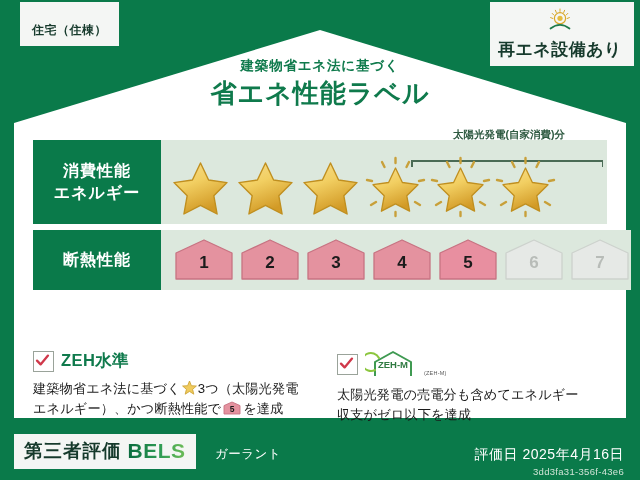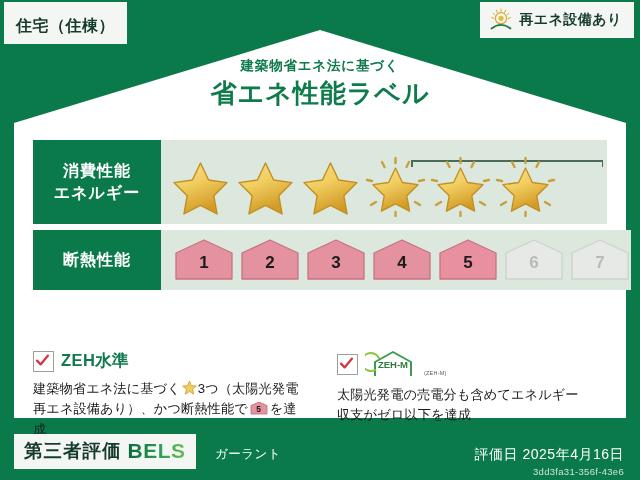--- a/index.html
+++ b/index.html
@@ -16,31 +16,32 @@
   
   .house-panel{
     position:absolute;left:14px;top:30px;width:612px;height:388px;
     background:#ffffff;
     clip-path:polygon(0% 24%, 50% 0%, 100% 24%, 100% 100%, 0% 100%);
     -webkit-clip-path:polygon(0% 24%, 50% 0%, 100% 24%, 100% 100%, 0% 100%);
   }
 
   
   .tab-left{
-    position:absolute;left:4px;top:2px;
-    background:#f4f6f4;padding:14px 12px 7px 12px;
-    font-size:16px;font-weight:bold;color:#163a2c;letter-spacing:.5px;
+    position:absolute;left:20px;top:2px;
+    background:#f4f6f4;padding:20px 12px 7px 12px;
+    font-size:12px;font-weight:bold;color:#163a2c;letter-spacing:.5px;
     z-index:6;
   }
   .tab-right{
     position:absolute;right:6px;top:2px;
     background:#f4f6f4;padding:5px 12px 5px 8px;
     display:flex;align-items:center;gap:5px;
-    font-size:14px;font-weight:bold;color:#163a2c;letter-spacing:.5px;
+    font-size:17px;font-weight:bold;color:#163a2c;letter-spacing:.5px;
     z-index:6;
+    flex-direction:column;
   }
   .sun-ico{width:26px;height:26px;display:block;}
 
   
   .title-wrap{
     position:absolute;left:0;top:58px;width:640px;text-align:center;z-index:5;
   }
   .title-sub{
     font-size:13.5px;font-weight:bold;color:#0f7a4c;letter-spacing:.8px;
     line-height:1.2;
@@ -201,20 +202,21 @@
 
   <div class="rows">
 
     <div class="row row-energy">
       <div class="row-label">
         <span>消費性能</span>
         <span>エネルギー</span>
       </div>
       <div class="row-body">
 
+        <div class="solar-cap">太陽光発電(自家消費)分</div>
         <div class="solar-bracket">
           <div class="bline"></div>
           <div class="btick l"></div>
           <div class="btick r"></div>
         </div>
 
         <div class="stars">
 
           <div class="star-cell">
             <svg viewBox="0 0 63 62">
@@ -351,21 +353,21 @@
           <svg viewBox="0 0 15 15">
               <path d="M2 7.6 L5.6 11.4 L13 2.6" fill="none" stroke="#d0384a" stroke-width="2.3" stroke-linecap="round" stroke-linejoin="round"></path>
             </svg>
         </span>
         <span class="info-title">ZEH水準</span>
       </div>
       <div class="info-body">
         <span>建築物省エネ法に基づく</span><span class="inline-star"><svg viewBox="0 0 15 15">
               <polygon points="7.5,1 9.4,5.7 14.4,6 10.6,9.3 11.8,14.2 7.5,11.4 3.2,14.2 4.4,9.3 0.6,6 5.6,5.7" fill="#f0cb5e" stroke="#c9a02e" stroke-width=".8" stroke-linejoin="round"></polygon>
             </svg></span><span>3つ（太陽光発電</span><br>
-        <span>再エネ設備あり）、かつ断熱性能で</span><span class="inline-badge"><svg viewBox="0 0 18 14">
+        <span>エネルギー）、かつ断熱性能で</span><span class="inline-badge"><svg viewBox="0 0 18 14">
               <path d="M9 1 L17 4.6 L17 13 L1 13 L1 4.6 Z" fill="#e4929f" stroke="#c77382" stroke-width=".9" stroke-linejoin="round"></path>
             </svg><span>5</span></span><span>を達成</span>
       </div>
     </div>
 
     <div class="info-col">
       <div class="info-head">
         <span class="chk">
           <svg viewBox="0 0 15 15">
               <path d="M2 7.6 L5.6 11.4 L13 2.6" fill="none" stroke="#d0384a" stroke-width="2.3" stroke-linecap="round" stroke-linejoin="round"></path>

